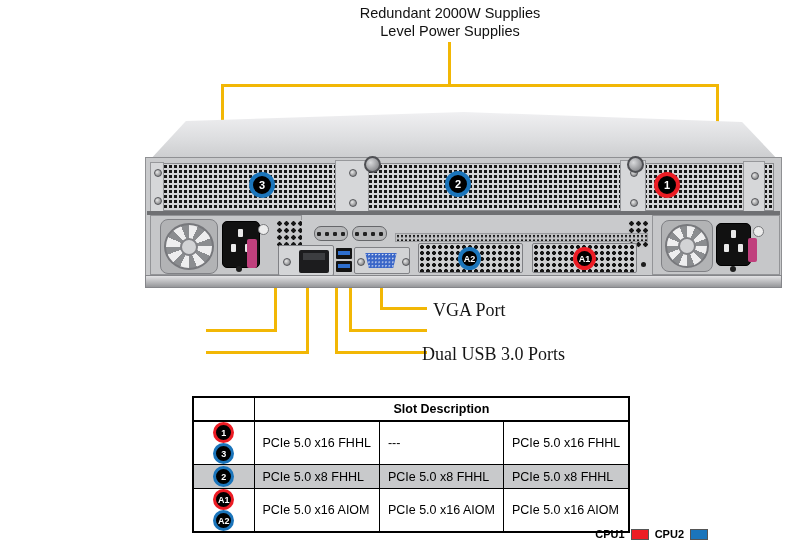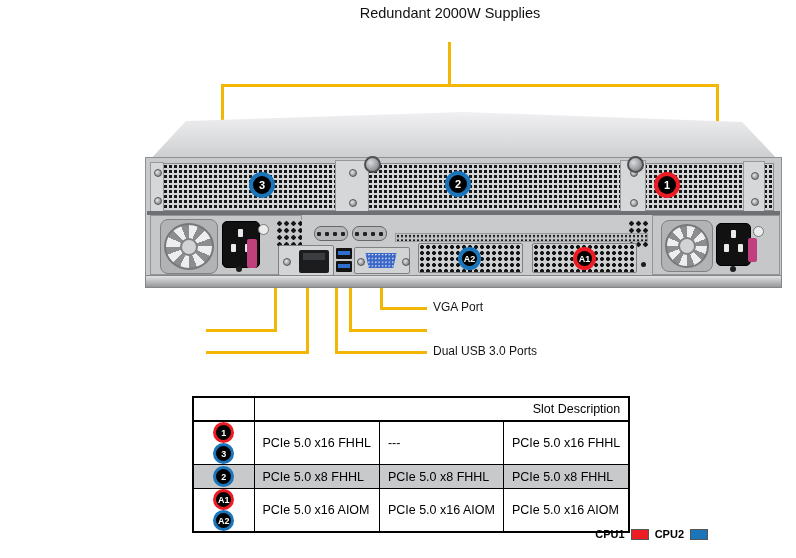--- a/index.html
+++ b/index.html
@@ -25,26 +25,26 @@
   .l-dcscm-h{left:206px;top:329px;width:71px;height:3px;}
   .l-ipmi-v {left:306px;top:267px;width:3px;height:87px;}
   .l-ipmi-h {left:206px;top:351px;width:103px;height:3px;}
   .l-usb-v  {left:335px;top:261px;width:3px;height:93px;}
   .l-usb-h  {left:335px;top:351px;width:92px;height:3px;}
   .l-m2-v   {left:349px;top:236px;width:3px;height:96px;}
   .l-m2-h   {left:349px;top:329px;width:78px;height:3px;}
   .l-vga-v  {left:380px;top:266px;width:3px;height:44px;}
   .l-vga-h  {left:380px;top:307px;width:47px;height:3px;}
   
-  .lbl{position:absolute;font-size:12px;color:#151515;white-space:nowrap;}
+  .lbl{position:absolute;font-size:18px;color:#151515;white-space:nowrap;font-family:Liberation Serif, serif;}
   .lbl-dcscm{left:20px;top:322px;width:180px;text-align:right;}
   .lbl-ipmi {left:20px;top:344px;width:180px;text-align:right;}
   .lbl-vga  {left:433px;top:300px;}
   .lbl-m2   {left:433px;top:322px;}
-  .lbl-usb  {left:433px;top:344px;}
+  .lbl-usb  {left:422px;top:344px;}
   
   .lid{position:absolute;left:148px;top:112px;width:632px;height:50px;
     background:linear-gradient(180deg,#f0f0f2 0%,#dcdddf 55%,#c9cacc 100%);
     clip-path:polygon(0 100%,6% 18%,50% 0,94% 20%,100% 100%);}
   .chassis-body{position:absolute;left:145px;top:157px;width:637px;height:131px;
     background:#c9cacc;border:1px solid #8f9093;box-sizing:border-box;}
   .grille{background-color:#d4d5d7;
     background-image:radial-gradient(circle at 2.5px 2.5px,#181818 1.5px,transparent 1.95px);
     background-size:5px 5px;}
   .grille-top{position:absolute;left:152px;top:163px;width:622px;height:48px;
@@ -130,21 +130,21 @@
   .slot-table{position:absolute;left:192px;top:396px;border-collapse:collapse;
     font-size:12.5px;color:#000;}
   .slot-table td,.slot-table th{border:1px solid #000;padding:0 8px;height:24px;box-sizing:border-box;}
   .slot-table .outer-top{border-top:2px solid #000;}
   .slot-table tr.hdr td{border-bottom:2px solid #000;}
   .slot-table td:first-child{border-left:2px solid #000;}
   .slot-table td:last-child{border-right:2px solid #000;}
   .slot-table tr:last-child td{border-bottom:2px solid #000;}
   .col-badge{width:61px;min-width:61px;padding:0 2px;}
   .col-cfg{width:152px;min-width:152px;}
-  .hdr-title{text-align:right;font-weight:normal;background:#fff;}
+  .hdr-title{text-align:center;font-weight:bold;background:#fff;}
   .row-gray td{background:#c8c9cb;}
   .row-white td{background:#fff;}
   .tbadge{position:relative;display:inline-flex;width:21px;height:21px;border-radius:50%;
     background:#000;color:#fff;font-weight:bold;font-size:9px;align-items:center;
     justify-content:center;box-sizing:border-box;vertical-align:middle;margin:0 2px;}
   .tbadge.cpu1{border:3px solid var(--cpu1-red);}
   .tbadge.cpu2{border:3px solid var(--cpu2-blue);}
   .badge-cell{text-align:center;}
   
   .legend{position:absolute;left:560px;top:528px;width:148px;display:flex;
@@ -153,20 +153,21 @@
   .sw-cpu1{background:var(--cpu1-red);}
   .sw-cpu2{background:var(--cpu2-blue);}
 </style>
 </head>
 <body>
 
 <div class="canvas">
 
   <div class="title">
     <div>Redundant 2000W Supplies</div>
+    <div>Level Power Supplies</div>
   </div>
 
   <div class="yline l-stem"></div>
   <div class="yline l-brh"></div>
   <div class="yline l-brl"></div>
   <div class="yline l-brr"></div>
   <div class="yline l-dcscm-v"></div>
   <div class="yline l-dcscm-h"></div>
   <div class="yline l-ipmi-v"></div>
   <div class="yline l-ipmi-h"></div>

